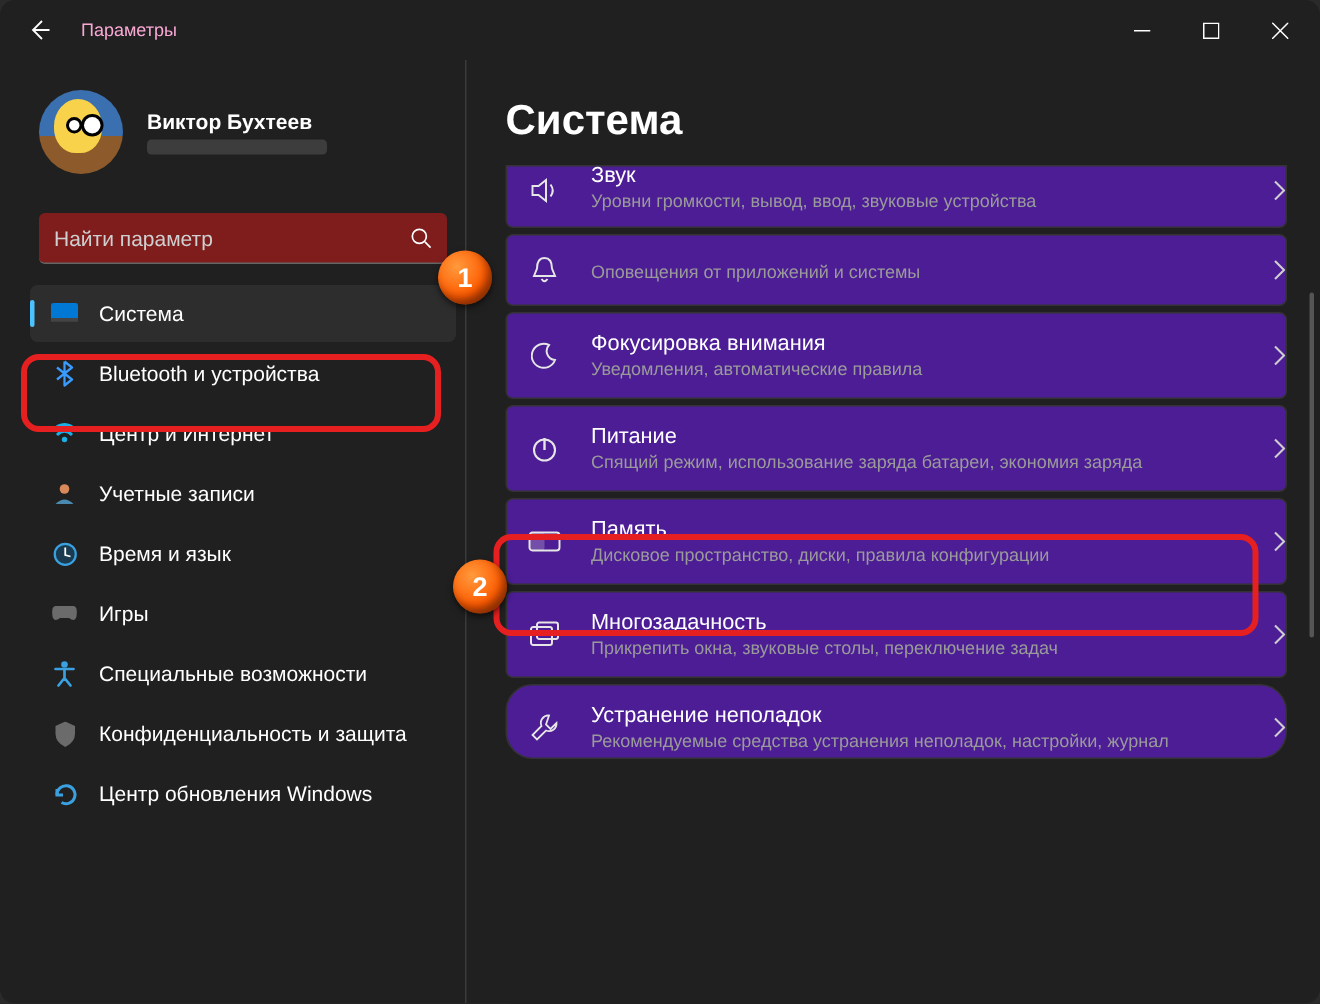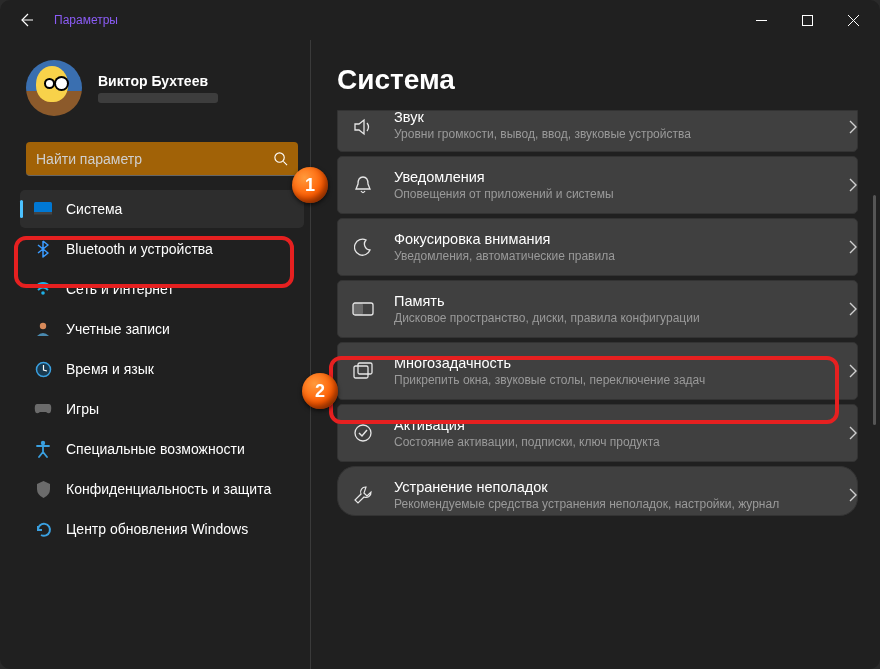--- a/index.html
+++ b/index.html
@@ -8,21 +8,21 @@
     width: 880px; height: 669px; margin: 0 auto;
     background: #202020; border-radius: 10px; overflow: hidden;
     position: relative; color: #fff;
   }
   .titlebar {
     height: 40px; display: flex; align-items: center; justify-content: space-between;
     padding: 0 4px 0 16px;
   }
   .titlebar-left { display: flex; align-items: center; gap: 18px; }
   .back-btn { width: 20px; height: 20px; display:flex; align-items:center; justify-content:center; cursor:pointer; }
-  .title-text { font-size: 12px; color: #8b5cf6; }
+  .title-text { font-size: 12px; color: #f9a8d4; }
   .win-controls { display: flex; }
   .win-btn { width: 46px; height: 32px; display:flex; align-items:center; justify-content:center; cursor:pointer; }
   .body { display: flex; height: calc(100% - 40px); }
   .sidebar { width: 310px; padding: 10px 6px 0 20px; position:relative; }
   .profile { display:flex; align-items:center; gap:16px; padding: 10px 6px 18px 6px; }
   .avatar {
     width: 56px; height: 56px; border-radius: 50%; overflow:hidden;
     background: linear-gradient(180deg,#3a6fb0 0%, #3a6fb0 55%, #8c5a2b 55%, #8c5a2b 100%);
     position:relative; flex-shrink:0;
   }
@@ -30,21 +30,21 @@
     content:""; position:absolute; left:10px; top:6px; width:32px; height:36px;
     background: #f8d24a; border-radius: 50% 50% 45% 45%;
   }
   .avatar::after{
     content:""; position:absolute; left:18px; top:18px; width:7px; height:7px; background:#fff; border:2px solid #000; border-radius:50%;
     box-shadow: 12px 0 0 #fff, 12px 0 0 2px #000;
   }
   .profile-name { font-size: 14px; font-weight:600; }
   .profile-email { width:120px; height:10px; background:#3d3d3d; border-radius:3px; margin-top:4px; }
   .search {
-    margin: 8px 6px 14px 6px; height:34px; background:#a16207; border-bottom:1px solid #666;
+    margin: 8px 6px 14px 6px; height:34px; background:#7f1d1d; border-bottom:1px solid #666;
     border-radius:4px; display:flex; align-items:center; padding:0 10px; gap:8px;
   }
   .search input {
     flex:1; background:transparent; border:none; outline:none; color:#fff; font-size:14px;
   }
   .search input::placeholder { color:#cfcfcf; }
   .nav { display:flex; flex-direction:column; gap:2px; position:relative; }
   .nav-item {
     display:flex; align-items:center; gap:14px; height:38px; padding:0 10px 0 14px;
     border-radius:5px; cursor:pointer; font-size:14px; position:relative;
@@ -62,21 +62,21 @@
     position:absolute; width:36px; height:36px; border-radius:50%;
     background: radial-gradient(circle at 35% 30%, #ff9a3c, #ff5a00 60%, #c23a00);
     box-shadow: inset -3px -4px 6px rgba(0,0,0,.4), 0 2px 4px rgba(0,0,0,.6);
     display:flex; align-items:center; justify-content:center;
     color:#fff; font-weight:700; font-size:18px; z-index:6;
   }
   .content { flex:1; padding: 6px 22px 0 26px; overflow:hidden; position:relative; }
   .page-title { font-size:28px; font-weight:600; margin: 18px 0 18px 0; }
   .tiles { display:flex; flex-direction:column; gap:4px; }
   .tile {
-    background:#404040; border:1px solid #333; border-radius:5px;
+    background:#4c1d95; border:1px solid #333; border-radius:5px;
     display:flex; align-items:center; padding:12px 0 12px 14px; gap:20px;
     cursor:pointer; position:relative;
   }
   .tile.clip-top { border-top-left-radius:0; border-top-right-radius:0; padding-top:2px; padding-bottom:10px;}
   .tile.clip-bottom { border-bottom-left-radius:0; border-bottom-right-radius:0; padding-bottom:4px; padding-top:12px;border-radius:18px;}
   .tile.clip-top .tile-head { margin-top:-4px; }
   .tile-icon { width:22px; height:22px; display:flex; align-items:center; justify-content:center; flex-shrink:0; color:#e6e6e6; }
   .tile-body { flex:1; }
   .tile-head { font-size:14.5px; }
   .tile-sub { font-size:12px; color:#9a9a9a; margin-top:2px; }
@@ -163,21 +163,21 @@
         </div>
 
         <div class="nav-item">
           <span class="nav-icon">
             <svg width="18" height="14" viewBox="0 0 18 14">
                 <path d="M1 5 Q9 -3 17 5" stroke="#1db0e6" stroke-width="2" fill="none"></path>
                 <path d="M4 8 Q9 3 14 8" stroke="#1db0e6" stroke-width="2" fill="none"></path>
                 <circle cx="9" cy="11" r="1.8" fill="#1db0e6"></circle>
               </svg>
           </span>
-          <span>Сеть и Интернет</span>
+          <span>Центр и Интернет</span>
         </div>
 
 
 
         <div class="nav-item">
           <span class="nav-icon">
             <svg width="16" height="16" viewBox="0 0 16 16">
                 <circle cx="8" cy="5" r="3.2" fill="#d88a5a"></circle>
                 <path d="M2 15 Q8 9 14 15 Z" fill="#4a8ab0"></path>
               </svg>
@@ -263,21 +263,20 @@
             </span>
         </div>
 
         <div class="tile">
           <span class="tile-icon">
             <svg width="18" height="20" viewBox="0 0 18 20">
                 <path d="M9 2 Q14 2 14 9 L16 14 H2 L4 9 Q4 2 9 2 Z M7 16 Q9 19 11 16" stroke="#e6e6e6" fill="none" stroke-width="1.3"></path>
               </svg>
           </span>
           <div class="tile-body">
-            <div class="tile-head">Уведомления</div>
             <div class="tile-sub">Оповещения от приложений и системы</div>
           </div>
           <span class="chev">
               <svg width="8" height="14">
                 <path d="M1 1 L7 7 L1 13" stroke="#cfcfcf" fill="none" stroke-width="1.4"></path>
               </svg>
             </span>
         </div>
 
         <div class="tile">
@@ -290,20 +289,37 @@
             <div class="tile-head">Фокусировка внимания</div>
             <div class="tile-sub">Уведомления, автоматические правила</div>
           </div>
           <span class="chev">
               <svg width="8" height="14">
                 <path d="M1 1 L7 7 L1 13" stroke="#cfcfcf" fill="none" stroke-width="1.4"></path>
               </svg>
             </span>
         </div>
 
+        <div class="tile">
+          <span class="tile-icon">
+            <svg width="20" height="20" viewBox="0 0 20 20">
+                <circle cx="10" cy="11" r="7" stroke="#e6e6e6" fill="none" stroke-width="1.4"></circle>
+                <path d="M10 3 V11" stroke="#e6e6e6" stroke-width="1.6"></path>
+              </svg>
+          </span>
+          <div class="tile-body">
+            <div class="tile-head">Питание</div>
+            <div class="tile-sub">Спящий режим, использование заряда батареи, экономия заряда</div>
+          </div>
+          <span class="chev">
+              <svg width="8" height="14">
+                <path d="M1 1 L7 7 L1 13" stroke="#cfcfcf" fill="none" stroke-width="1.4"></path>
+              </svg>
+            </span>
+        </div>
 
         <div class="tile">
           <span class="tile-icon">
             <svg width="22" height="14" viewBox="0 0 22 14">
                 <rect x="1" y="1" width="20" height="12" rx="2" stroke="#e6e6e6" fill="none" stroke-width="1.3"></rect>
                 <rect x="1" y="1" width="10" height="12" rx="2" fill="#e6e6e6" opacity="0.25"></rect>
               </svg>
           </span>
           <div class="tile-body">
             <div class="tile-head">Память</div>
@@ -327,37 +343,20 @@
             <div class="tile-head">Многозадачность</div>
             <div class="tile-sub">Прикрепить окна, звуковые столы, переключение задач</div>
           </div>
           <span class="chev">
               <svg width="8" height="14">
                 <path d="M1 1 L7 7 L1 13" stroke="#cfcfcf" fill="none" stroke-width="1.4"></path>
               </svg>
             </span>
         </div>
 
-        <div class="tile">
-          <span class="tile-icon">
-            <svg width="20" height="20" viewBox="0 0 20 20">
-                <circle cx="10" cy="10" r="8" stroke="#e6e6e6" fill="none" stroke-width="1.3"></circle>
-                <path d="M6 10 L9 13 L14 7" stroke="#e6e6e6" fill="none" stroke-width="1.5"></path>
-              </svg>
-          </span>
-          <div class="tile-body">
-            <div class="tile-head">Активация</div>
-            <div class="tile-sub">Состояние активации, подписки, ключ продукта</div>
-          </div>
-          <span class="chev">
-              <svg width="8" height="14">
-                <path d="M1 1 L7 7 L1 13" stroke="#cfcfcf" fill="none" stroke-width="1.4"></path>
-              </svg>
-            </span>
-        </div>
 
         <div class="tile clip-bottom">
           <span class="tile-icon">
             <svg width="20" height="20" viewBox="0 0 20 20">
                 <path d="M13 2 A5 5 0 0 0 8 9 L2 15 L5 18 L11 12 A5 5 0 0 0 18 7 L14 11 L11 8 Z" stroke="#e6e6e6" fill="none" stroke-width="1.2"></path>
               </svg>
           </span>
           <div class="tile-body">
             <div class="tile-head">Устранение неполадок</div>
             <div class="tile-sub">Рекомендуемые средства устранения неполадок, настройки, журнал</div>

